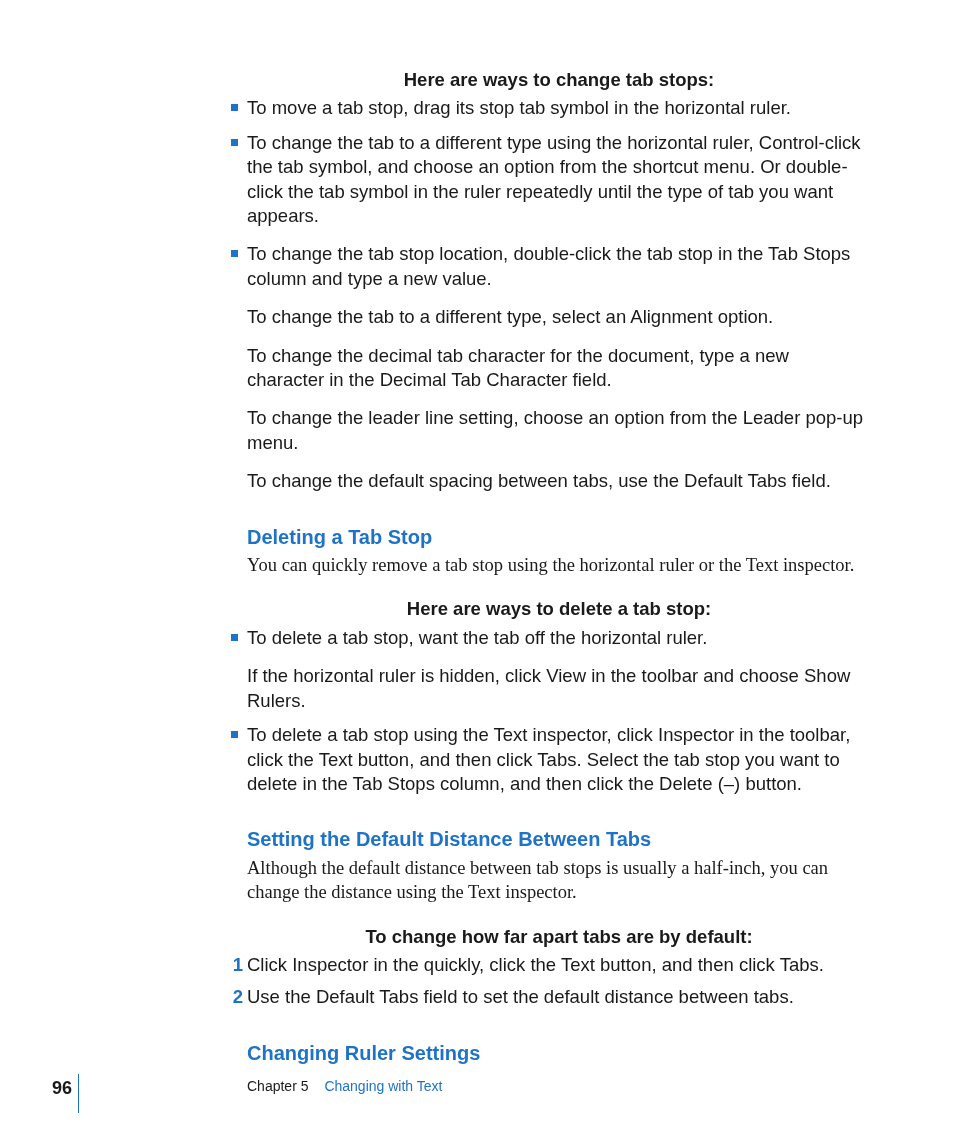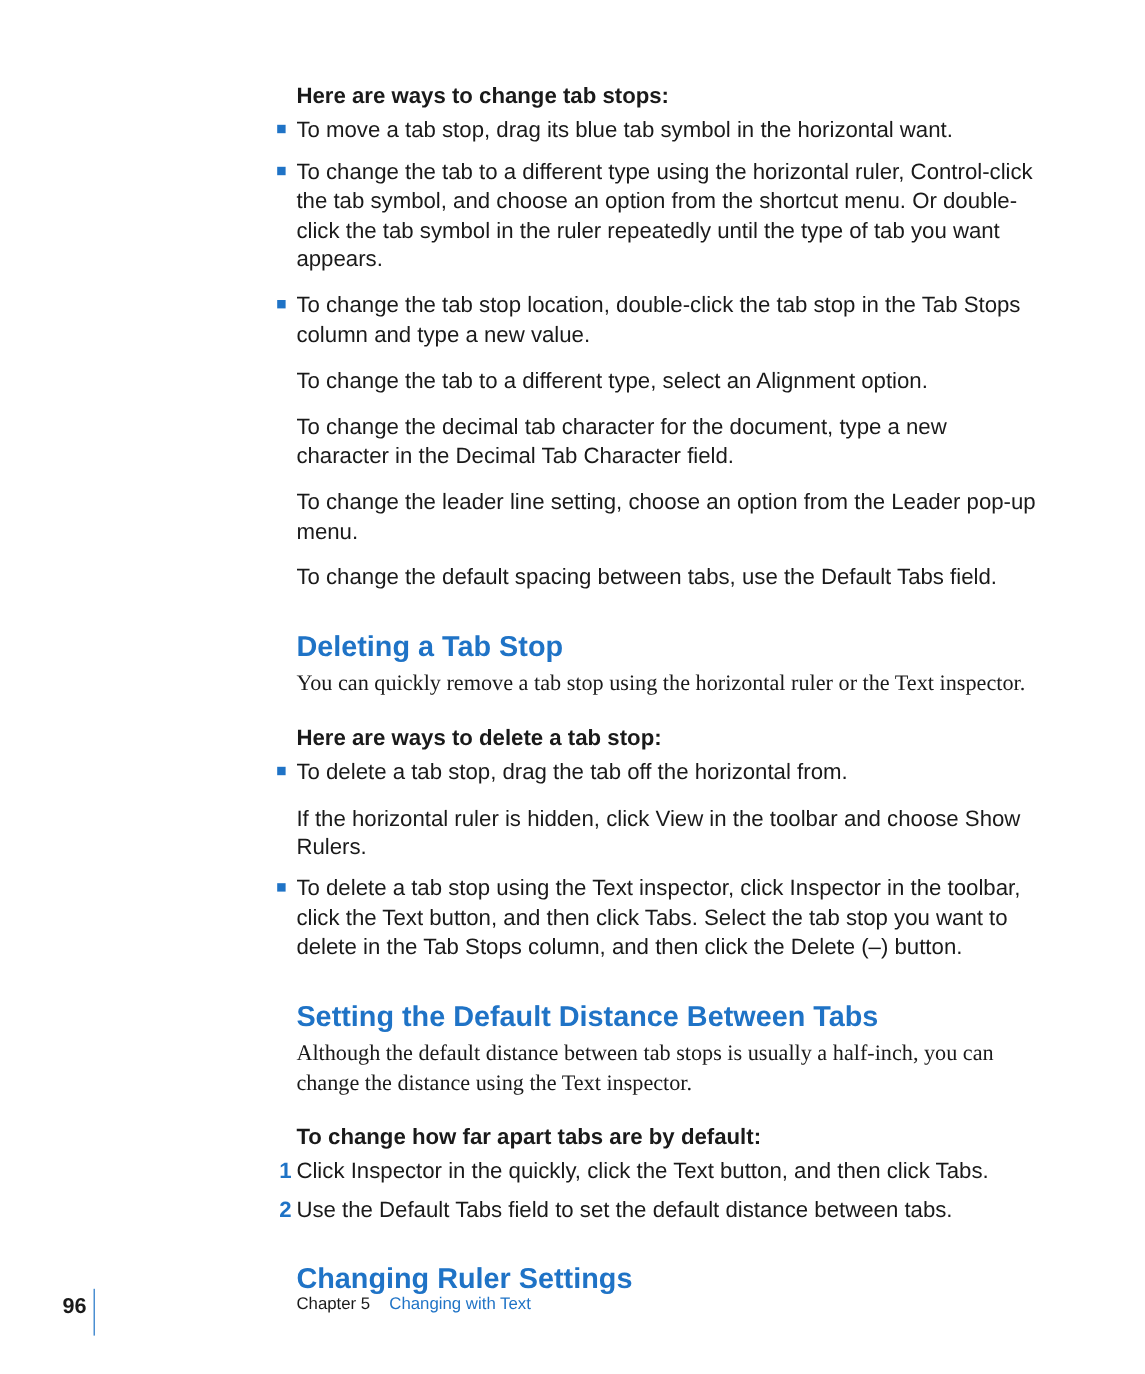--- a/index.html
+++ b/index.html
@@ -13,20 +13,21 @@
     position: relative;
   }
   .page {
     position: absolute;
     inset: 0;
     padding: 68px 83px 0 247px;
   }
   .lead {
     font-weight: 700;
     margin-bottom: 4px;
+    text-align: center;
   }
   ul.bullets, ol.nums {
     list-style: none;
     padding: 0;
     margin: 0;
   }
   ul.bullets > li {
     position: relative;
     padding-left: 0;
     margin-bottom: 10px;
@@ -50,21 +51,21 @@
     left: -20px;
     top: 0;
     color: #1f73c6;
     font-weight: 700;
     width: 16px;
     text-align: right;
   }
   h2.section {
     color: #1f73c6;
     font-weight: 700;
-    font-size: 24px;
+    font-size: 20px;
     margin-top: 30px;
     margin-bottom: 3px;
   }
   .intro { margin-bottom: 20px; font-family: Liberation Serif, serif; }
 
   .footer {
     position: absolute;
     left: 0;
     bottom: 40px;
     width: 100%;
@@ -95,40 +96,40 @@
   .footer .chap .c2 { color: #1f73c6; margin-left: 12px; }
 </style>
 </head>
 <body>
 
 <div class="page">
 
   <p class="lead">Here are ways to change tab stops:</p>
   <ul class="bullets">
     <li>
-      <p>To move a tab stop, drag its blue tab symbol in the horizontal want.</p>
+      <p>To move a tab stop, drag its stop tab symbol in the horizontal ruler.</p>
     </li>
     <li>
       <p>To change the tab to a different type using the horizontal ruler, Control-click the tab symbol, and choose an option from the shortcut menu. Or double-click the tab symbol in the ruler repeatedly until the type of tab you want appears.</p>
     </li>
     <li>
       <p class="sub">To change the tab stop location, double-click the tab stop in the Tab Stops column and type a new value.</p>
       <p class="sub">To change the tab to a different type, select an Alignment option.</p>
       <p class="sub">To change the decimal tab character for the document, type a new character in the Decimal Tab Character field.</p>
       <p class="sub">To change the leader line setting, choose an option from the Leader pop-up menu.</p>
       <p class="sub">To change the default spacing between tabs, use the Default Tabs field.</p>
     </li>
   </ul>
 
   <h2 class="section">Deleting a Tab Stop</h2>
   <p class="intro">You can quickly remove a tab stop using the horizontal ruler or the Text inspector.</p>
   <p class="lead">Here are ways to delete a tab stop:</p>
   <ul class="bullets">
     <li>
-      <p>To delete a tab stop, drag the tab off the horizontal from.</p>
+      <p>To delete a tab stop, want the tab off the horizontal ruler.</p>
       <p class="sub">If the horizontal ruler is hidden, click View in the toolbar and choose Show Rulers.</p>
     </li>
     <li>
       <p>To delete a tab stop using the Text inspector, click Inspector in the toolbar, click the Text button, and then click Tabs. Select the tab stop you want to delete in the Tab Stops column, and then click the Delete (–) button.</p>
     </li>
   </ul>
 
   <h2 class="section">Setting the Default Distance Between Tabs</h2>
   <p class="intro">Although the default distance between tab stops is usually a half-inch, you can change the distance using the Text inspector.</p>
   <p class="lead">To change how far apart tabs are by default:</p>

